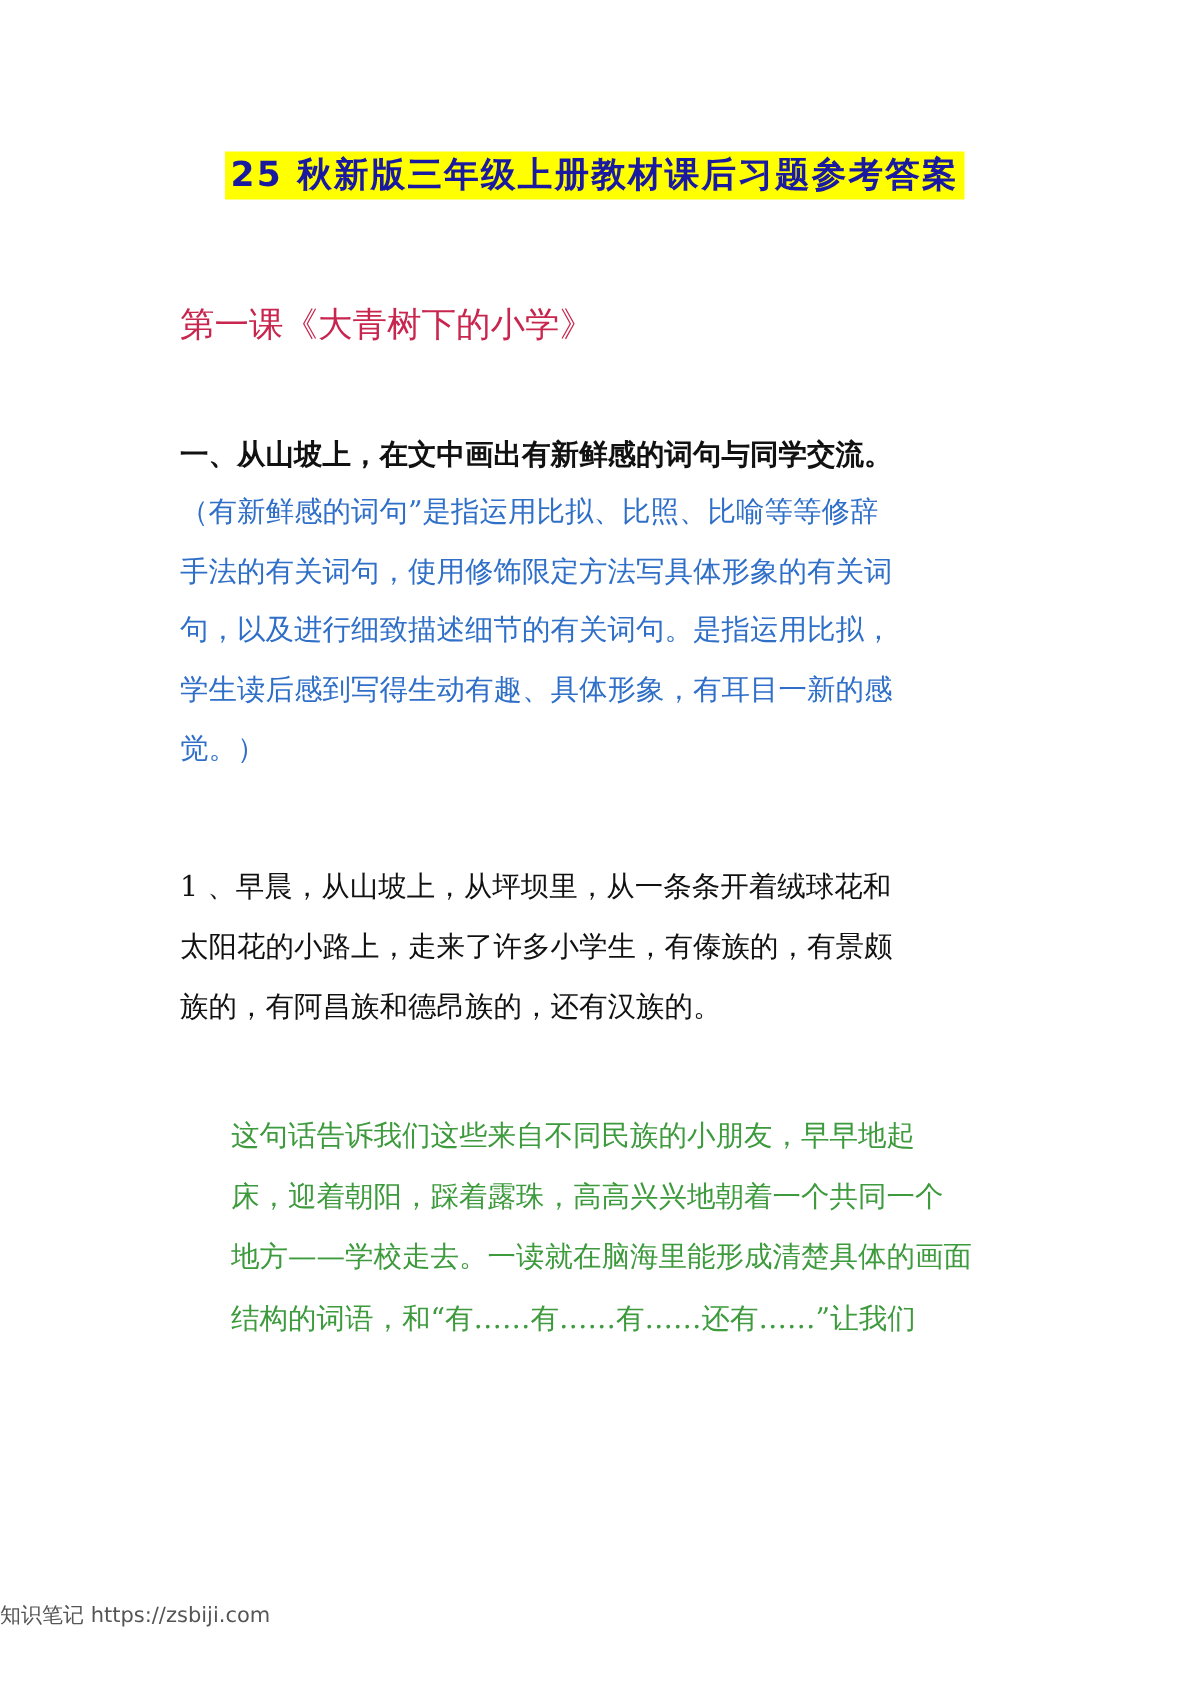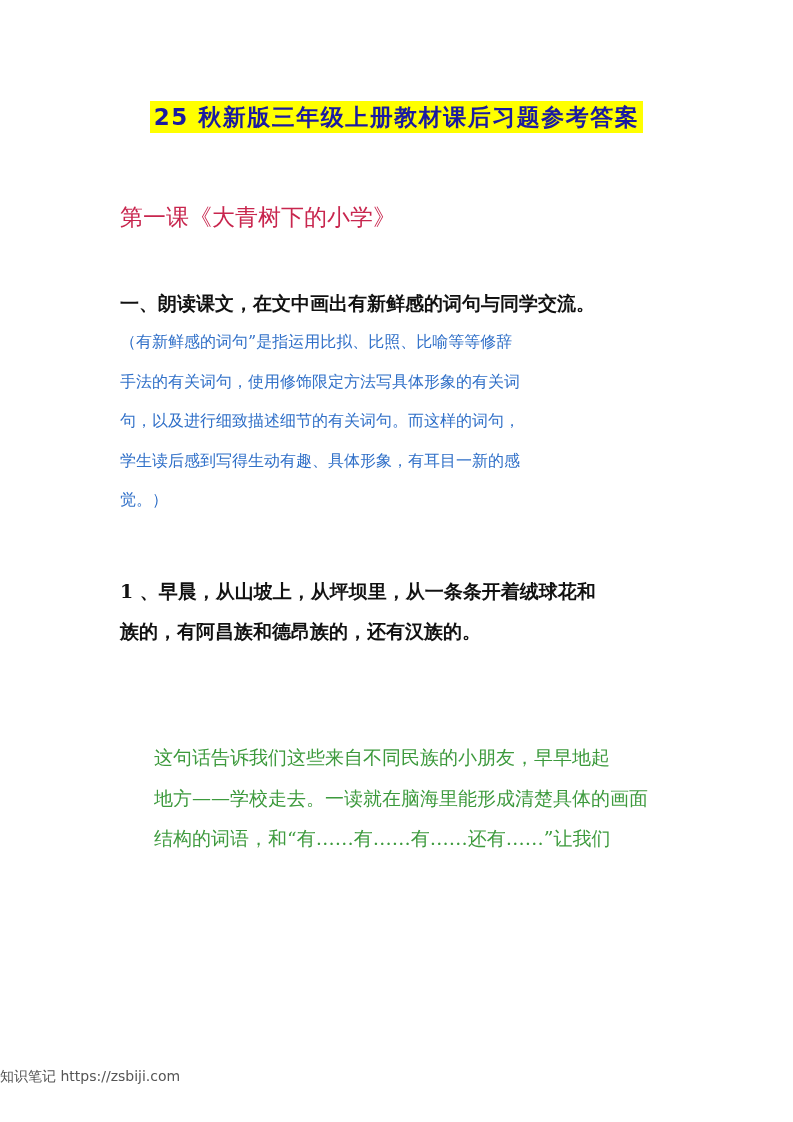--- a/index.html
+++ b/index.html
@@ -57,27 +57,27 @@
     .question {
       top: 283px;
       color: #111111;
       font-weight: bold;
       font-family: "DejaVu Sans", "Liberation Sans", sans-serif;
       font-size: 19px;
     }
     .note {
       top: 322px;
       color: #2f6fc8;
-      font-size: 16px;
+      font-size: 19px;
       line-height: 39.5px;
     }
     .quote {
       top: 571px;
       color: #111111;
-      font-weight: bold;
+      font-weight: normal;
       font-size: 19px;
       line-height: 40px;
     }
     .analysis {
       top: 737px;
       color: #3d9a3d;
       font-size: 19px;
       line-height: 40.5px;
       margin-left: 34px;
     }
@@ -101,37 +101,39 @@
 
 <div class="page">
 
   <div class="title-wrap">
     <span class="title">25 秋新版三年级上册教材课后习题参考答案</span>
   </div>
 
   <div class="lesson-heading">第一课《大青树下的小学》</div>
 
   <div class="block question">
-    <span class="line">一、朗读课文，在文中画出有新鲜感的词句与同学交流。</span>
+    <span class="line">一、从山坡上，在文中画出有新鲜感的词句与同学交流。</span>
   </div>
 
   <div class="block note">
     <span class="line">（有新鲜感的词句”是指运用比拟、比照、比喻等等修辞</span>
     <span class="line">手法的有关词句，使用修饰限定方法写具体形象的有关词</span>
-    <span class="line">句，以及进行细致描述细节的有关词句。而这样的词句，</span>
+    <span class="line">句，以及进行细致描述细节的有关词句。是指运用比拟，</span>
     <span class="line">学生读后感到写得生动有趣、具体形象，有耳目一新的感</span>
     <span class="line">觉。）</span>
   </div>
 
   <div class="block quote">
     <span class="line"> 1 、早晨，从山坡上，从坪坝里，从一条条开着绒球花和</span>
+    <span class="line">太阳花的小路上，走来了许多小学生，有傣族的，有景颇</span>
     <span class="line">族的，有阿昌族和德昂族的，还有汉族的。</span>
   </div>
 
   <div class="block analysis">
     <span class="line">这句话告诉我们这些来自不同民族的小朋友，早早地起</span>
+    <span class="line">床，迎着朝阳，踩着露珠，高高兴兴地朝着一个共同一个</span>
     <span class="line">地方——学校走去。一读就在脑海里能形成清楚具体的画面</span>
     <span class="line">结构的词语，和“有……有……有……还有……”让我们</span>
   </div>
 
   <div class="footer">知识笔记 https://zsbiji.com</div>
 
 </div>
 
 </body></html>

